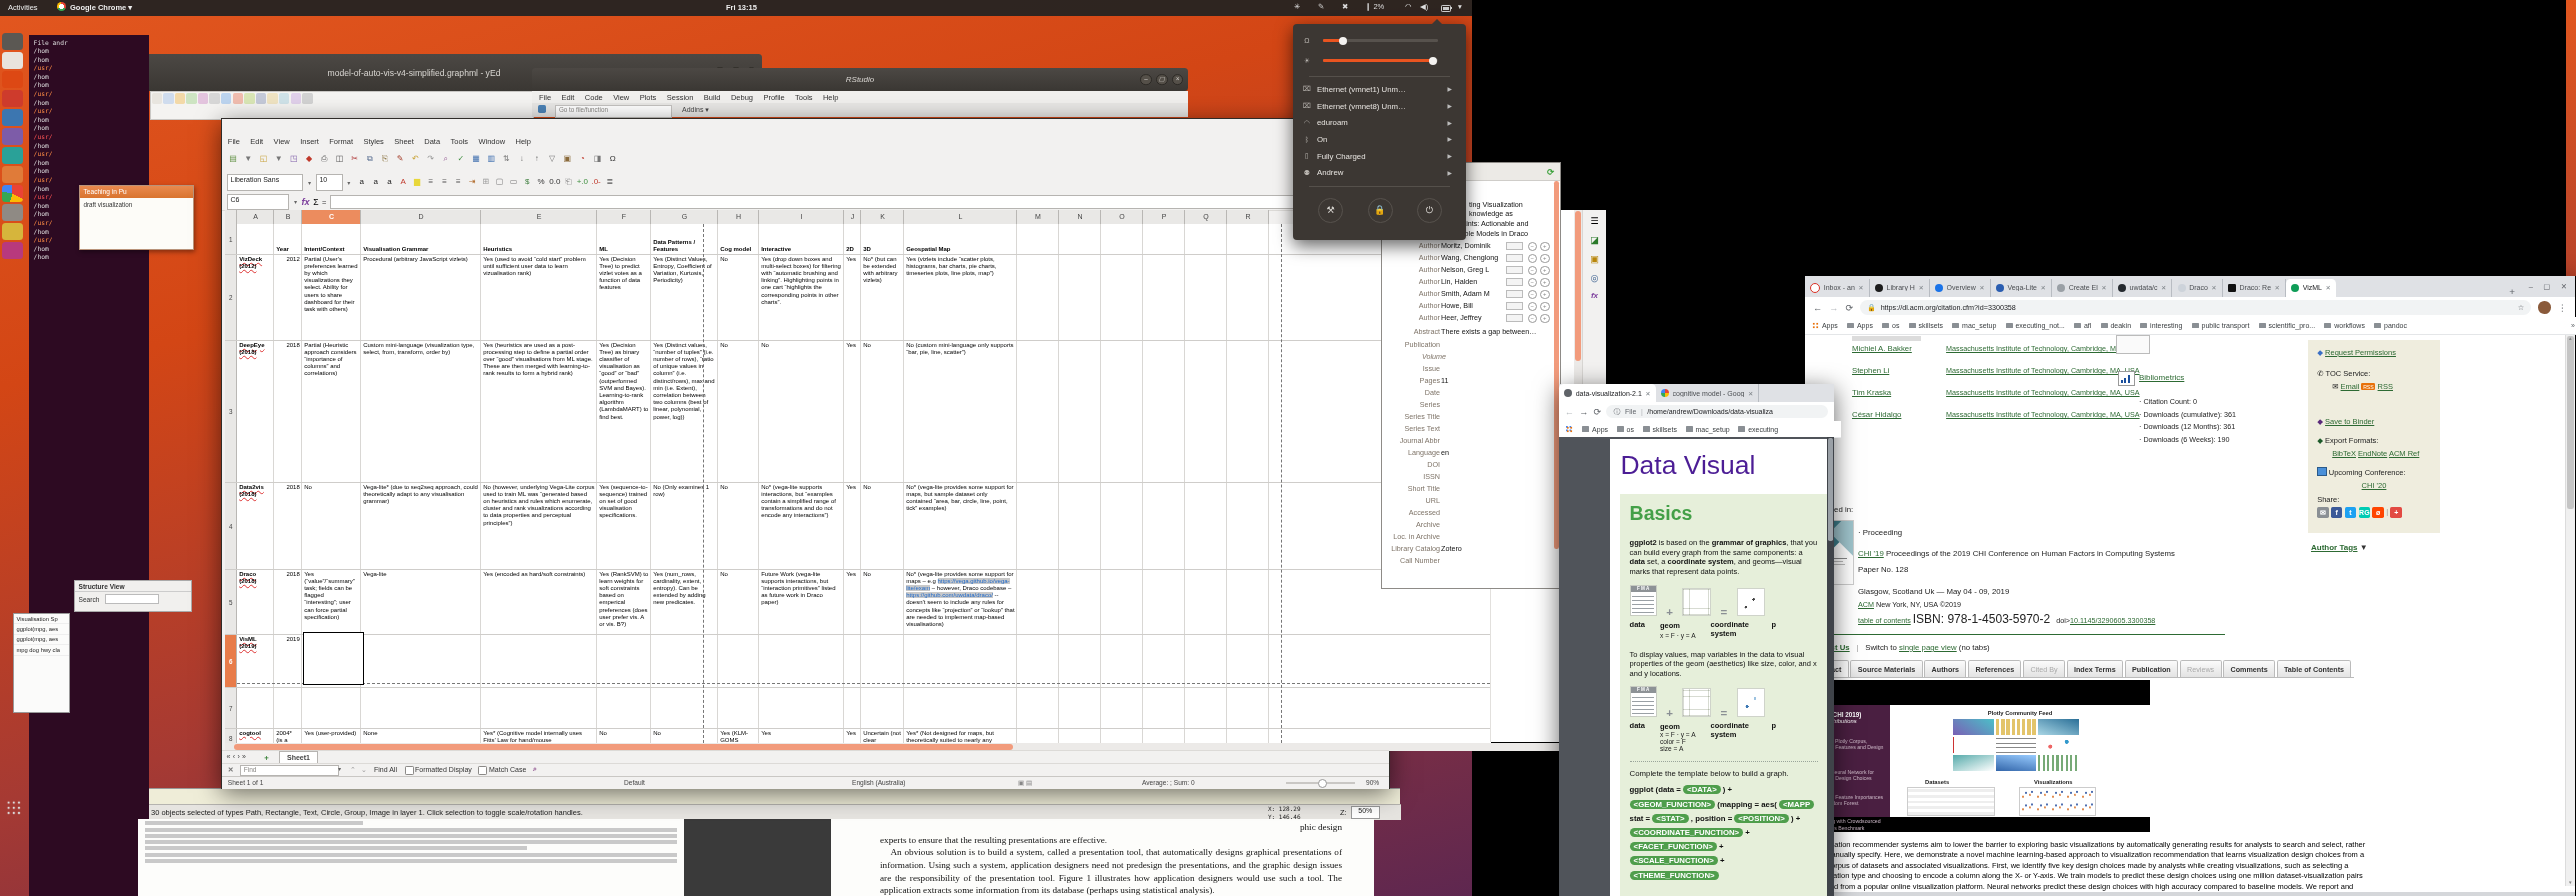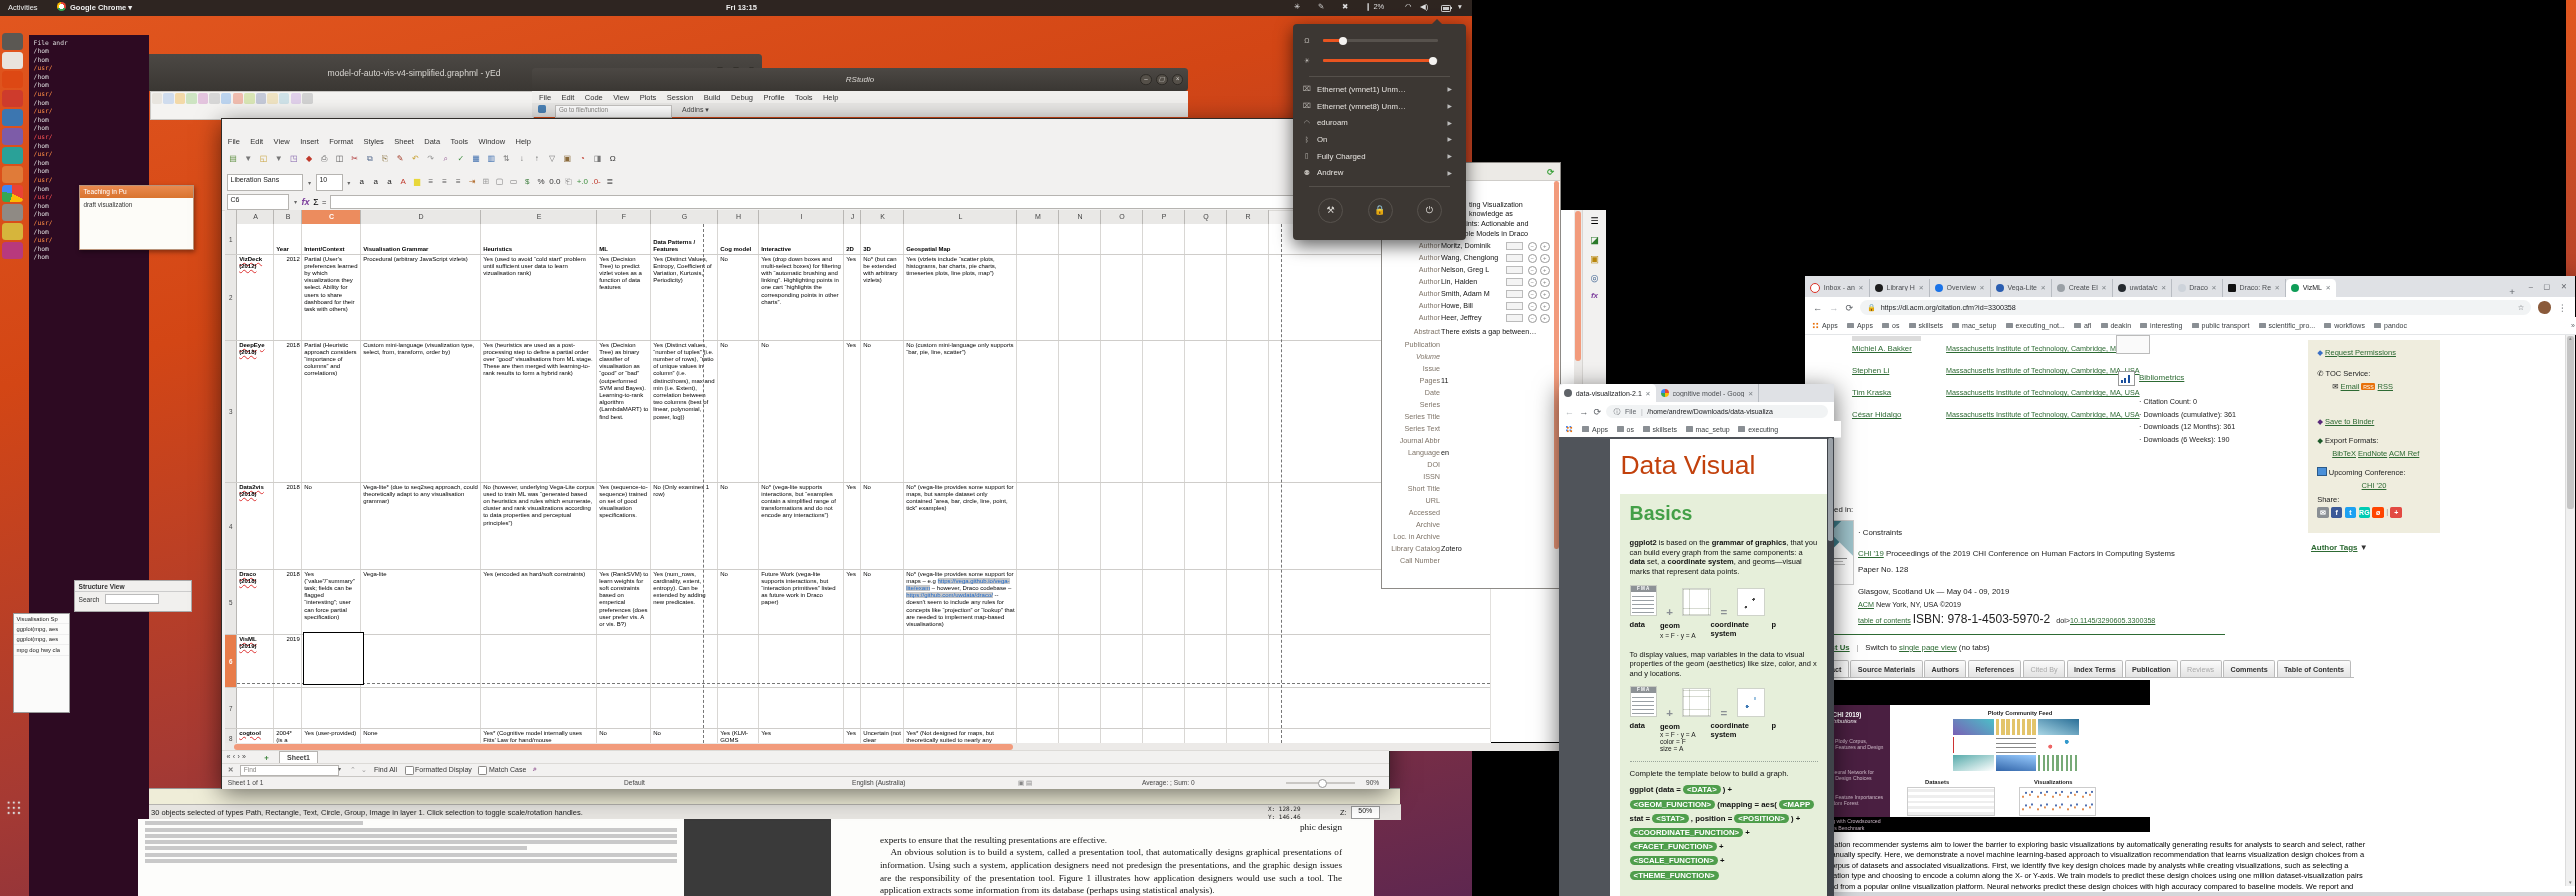--- a/index.html
+++ b/index.html
@@ -650,21 +650,21 @@
         <span class="zval">There exists a gap between…</span>
       </div>
       <div class="abs" style="top:160px;left:0;right:0;">
 
           <div class="zrow" style="height:12px;">
             <span class="zlabel" style="right:113px;">Publication</span>
             <span class="zval"></span>
           </div>
 
           <div class="zrow" style="height:12px;">
-            <span class="zlabel" style="right:113px;font-style:italic;">Volume</span>
+            <span class="zlabel" style="right:107px;font-style:italic;">Volume</span>
             <span class="zval"></span>
           </div>
 
           <div class="zrow" style="height:12px;">
             <span class="zlabel" style="right:113px;">Issue</span>
             <span class="zval"></span>
           </div>
 
           <div class="zrow" style="height:12px;">
             <span class="zlabel" style="right:113px;">Pages</span>
@@ -1049,21 +1049,21 @@
 
       <div class="abs" style="left:3.5px;top:170px;font-size:7.8px;">Published in:</div>
       <div class="abs" style="left:3.5px;top:185px;width:43px;height:63px;background:#fff;border:0.6px solid #ccc;overflow:hidden;">
         <div style="position:absolute;left:-11.5px;top:-16px;width:46px;height:46px;background:#3e7f8c;transform:rotate(45deg);"></div>
         <div style="position:absolute;right:-19.5px;top:-5.7px;width:35px;height:35px;background:#9fc4cc;transform:rotate(45deg);"></div>
         <div style="position:absolute;left:2.3px;top:30px;font-size:4.6px;font-weight:bold;color:#1d4f5a;">CHI 2019</div>
         <div style="position:absolute;left:2.3px;top:37px;width:35px;height:1.2px;background:#888;"></div>
         <div style="position:absolute;left:2.3px;top:40px;width:31px;height:0.6px;background:#bbb;"></div>
         <div style="position:absolute;left:2.3px;top:43px;width:33px;height:0.6px;background:#bbb;"></div>
       </div>
-      <div class="abs" style="left:53px;top:193px;font-size:7.8px;">· Constraints</div>
+      <div class="abs" style="left:53px;top:193px;font-size:7.8px;">· Proceeding</div>
       <div class="abs" style="left:53px;top:214px;font-size:7.8px;width:322px;">
         <span class="glink">CHI '19</span><span> Proceedings of the 2019 CHI Conference on Human Factors in Computing Systems</span>
       </div>
       <div class="abs" style="left:53px;top:230px;font-size:7.8px;">Paper No. 128</div>
       <div class="abs" style="left:53px;top:252px;font-size:7.8px;">Glasgow, Scotland Uk — May 04 - 09, 2019</div>
       <div class="abs" style="left:53px;top:265px;font-size:7.2px;">
         <span class="glink">ACM</span><span> New York, NY, USA ©2019</span>
       </div>
       <div class="abs" style="left:53px;top:277px;font-size:7.2px;">
         <span class="glink">table of contents</span>
@@ -1185,21 +1185,21 @@
           </span>
           <span class="bm">
             <span class="bmf"></span>
             <span>executing</span>
           </span>
         </span>
     </div>
 
     <div class="abs" style="left:0;top:53px;width:268px;height:460px;background:#50545a;overflow:hidden;">
       <div class="abs" style="left:51px;top:2.3px;width:217px;height:458px;background:#fff;">
-        <div style="position:absolute;left:10.4px;top:10.4px;font-size:26.5px;color:#c2410c;font-weight:300;white-space:nowrap;">Data Visual</div>
+        <div style="position:absolute;left:10.4px;top:10.4px;font-size:26.5px;color:#4c1d95;font-weight:300;white-space:nowrap;">Data Visual</div>
         <div class="abs" style="left:10.4px;top:55px;width:207px;height:402px;background:#e6efda;padding:8px 9.2px;box-sizing:border-box;overflow:hidden;">
           <div style="font-size:19.5px;color:#44a048;font-weight:bold;">Basics</div>
           <div id="p1" style="margin-top:12.6px;font-size:7.5px;line-height:9.8px;color:#111;">
             
           <span style="font-weight: bold;">ggplot2</span><span> is based on the </span><span style="font-weight: bold;">grammar of graphics</span><span>, that you can build every graph from the same components: a </span><span style="font-weight: bold;">data</span><span> set, a </span><span style="font-weight: bold;">coordinate system</span><span>, and geoms—visual marks that represent data points.</span></div>
 
           <div style="margin-top:8px;white-space:nowrap;">
             <span class="fma"></span>
             <span style="font-size:11.5px;color:#8a8f94;font-weight:bold;margin:0 7px;">+</span>
             <span class="gridic"></span>

